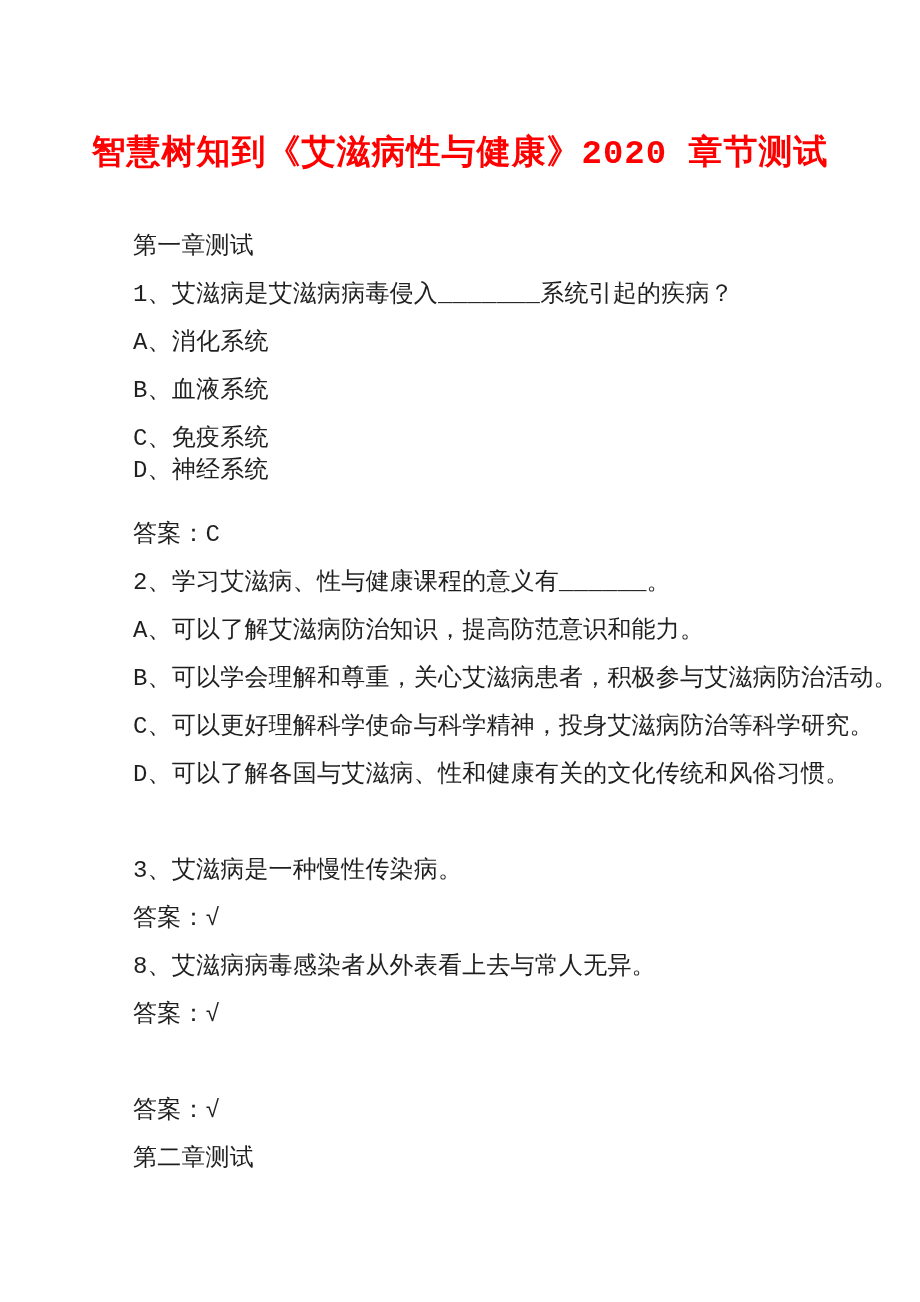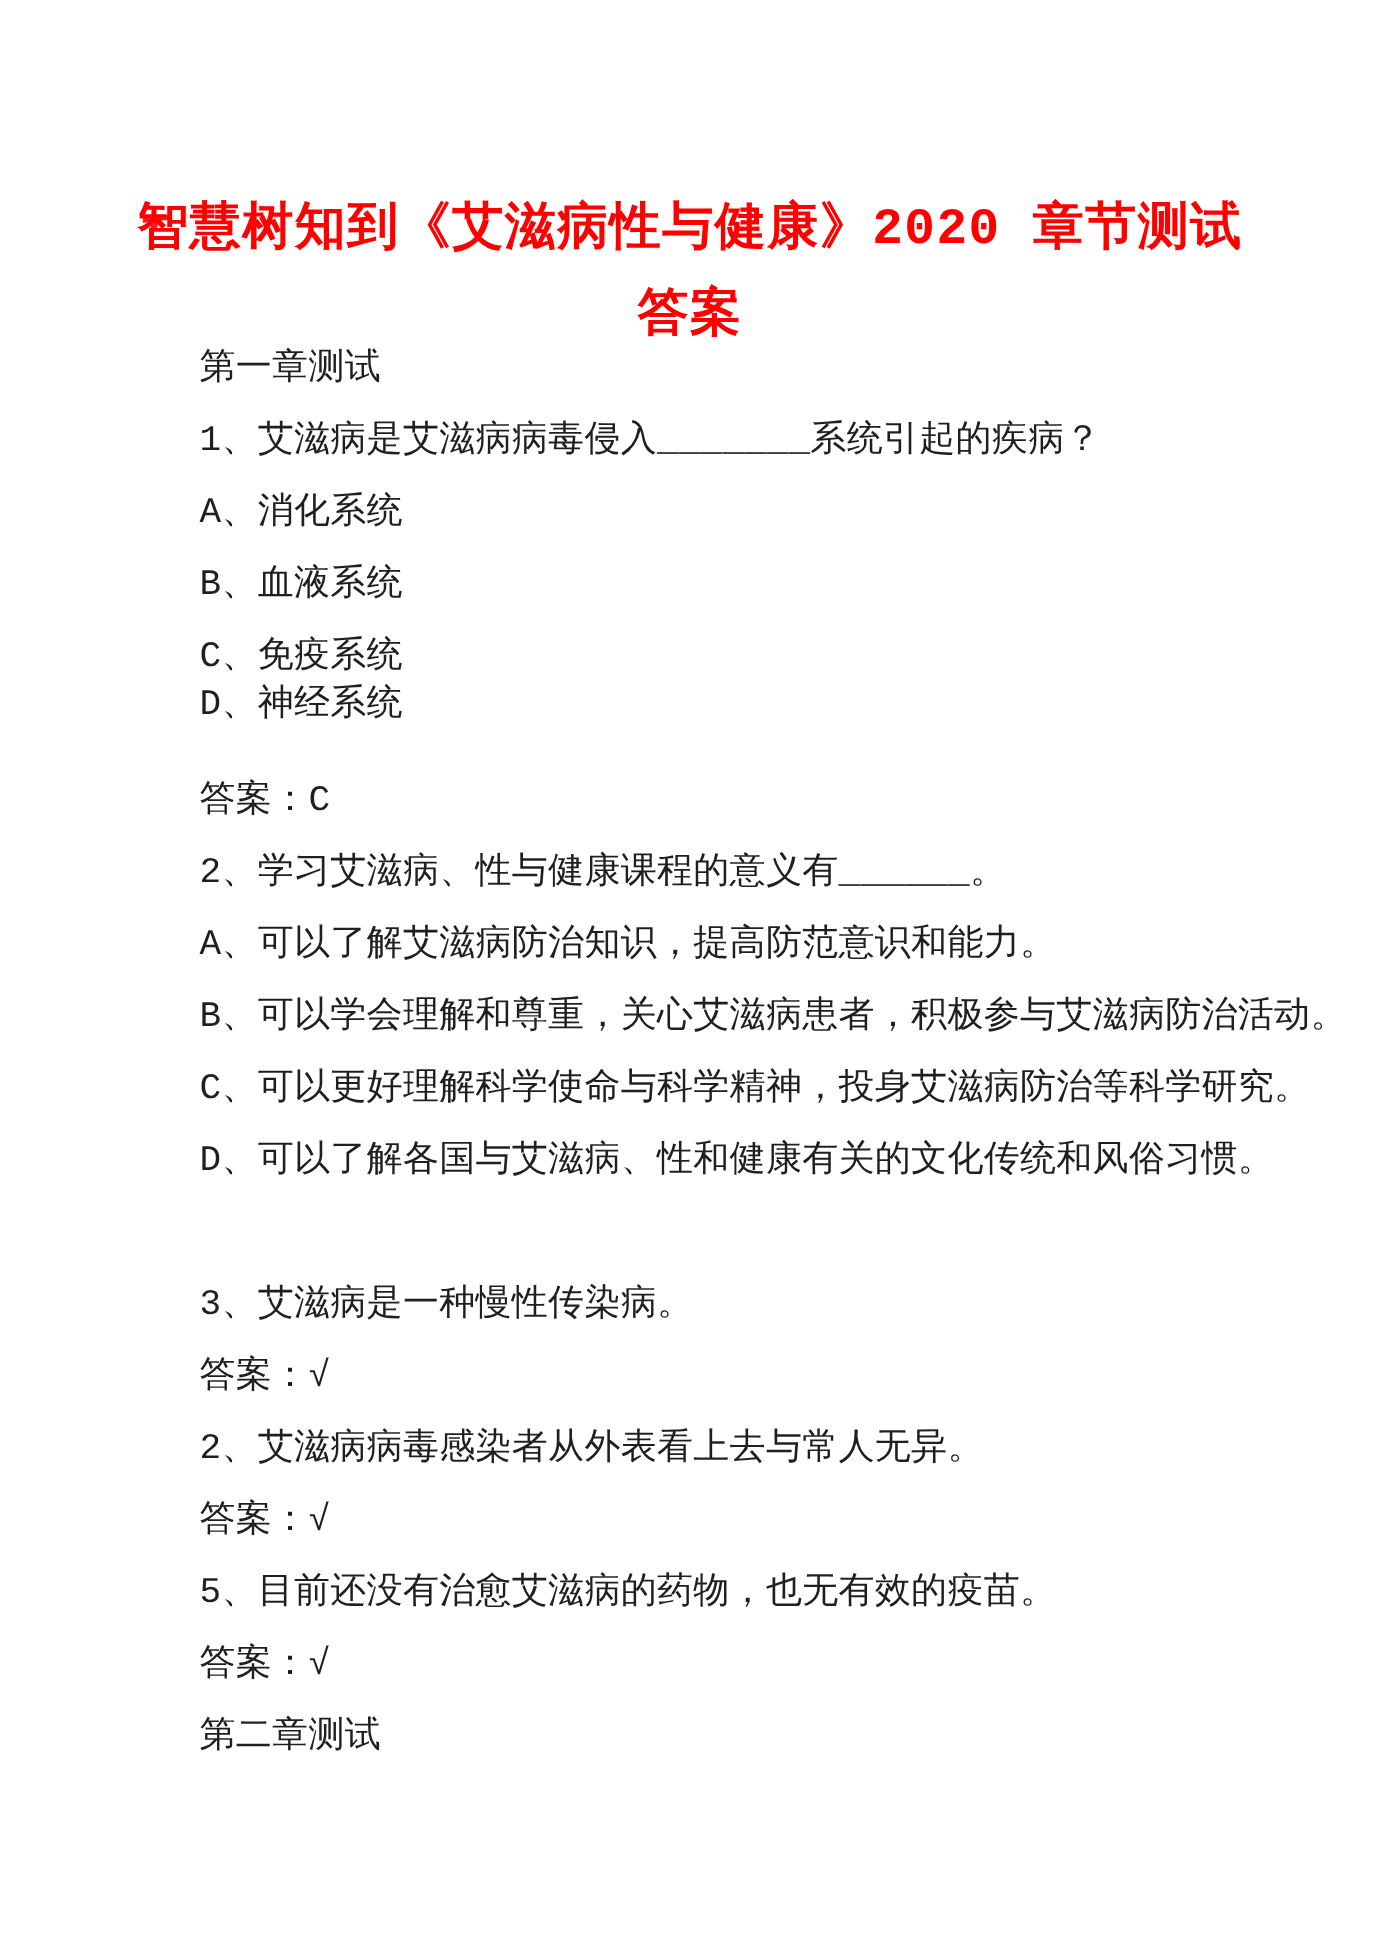--- a/index.html
+++ b/index.html
@@ -54,36 +54,34 @@
 </style>
 </head>
 <body>
 
 <div class="page">
 
   <div class="red-artifact"></div>
 
   <h1 class="title">
     <span class="title-line">智慧树知到《艾滋病性与健康》2020 章节测试</span>
-    <span class="title-line">答案</span>
   </h1>
 
   <div class="line" style="top:208px">第一章测试</div>
   <div class="line" style="top:256px">1、艾滋病是艾滋病病毒侵入_______系统引起的疾病？</div>
   <div class="line" style="top:304px">A、消化系统</div>
   <div class="line" style="top:352px">B、血液系统</div>
   <div class="line" style="top:400px">C、免疫系统</div>
   <div class="line" style="top:432px">D、神经系统</div>
   <div class="line" style="top:496px">答案：C</div>
   <div class="line" style="top:544px">2、学习艾滋病、性与健康课程的意义有______。</div>
   <div class="line" style="top:592px">A、可以了解艾滋病防治知识，提高防范意识和能力。</div>
   <div class="line" style="top:640px">B、可以学会理解和尊重，关心艾滋病患者，积极参与艾滋病防治活动。</div>
   <div class="line" style="top:736px">D、可以了解各国与艾滋病、性和健康有关的文化传统和风俗习惯。</div>
   <div class="line" style="top:688px">C、可以更好理解科学使命与科学精神，投身艾滋病防治等科学研究。</div>
   <div class="line" style="top:832px">3、艾滋病是一种慢性传染病。</div>
   <div class="line" style="top:880px">答案：√</div>
-  <div class="line" style="top:928px">2、艾滋病病毒感染者从外表看上去与常人无异。</div>
+  <div class="line" style="top:928px">8、艾滋病病毒感染者从外表看上去与常人无异。</div>
   <div class="line" style="top:976px">答案：√</div>
-  <div class="line" style="top:1024px">5、目前还没有治愈艾滋病的药物，也无有效的疫苗。</div>
   <div class="line" style="top:1072px">答案：√</div>
   <div class="line" style="top:1120px">第二章测试</div>
 
 </div>
 
 </body></html>

